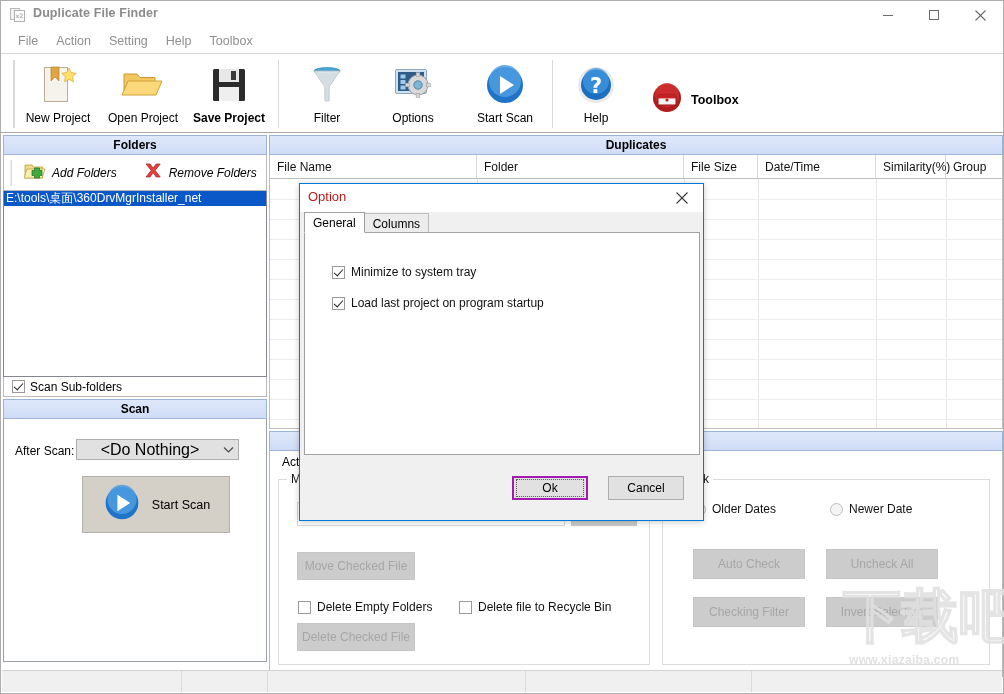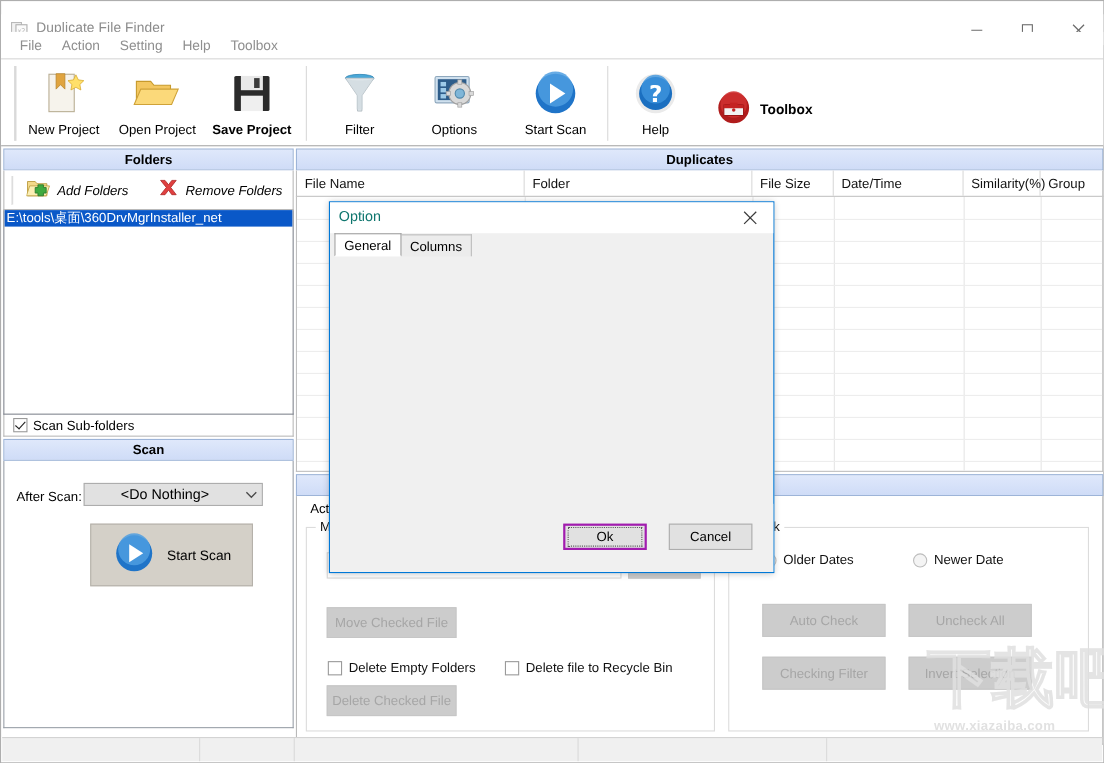--- a/index.html
+++ b/index.html
@@ -5,21 +5,21 @@
   html,body{margin:0;padding:0;}
   body{
     width:1004px;height:694px;overflow:hidden;
     font-family:"Liberation Sans","DejaVu Sans",sans-serif;
     font-size:12px;color:#000;background:#f0f0f0;
     -webkit-font-smoothing:antialiased;
   }
   .app{position:relative;width:1004px;height:694px;background:#fff;border:1px solid #aeaeae;box-sizing:border-box;}
 
   
-  .titlebar{position:absolute;left:0;top:12px;width:1002px;height:28px;background:#fff;}
+  .titlebar{position:absolute;left:0;top:0;width:1002px;height:28px;background:#fff;font-weight:bold;}
   .title-icon{position:absolute;left:9px;top:6px;width:16px;height:16px;}
   .title-text{position:absolute;left:32px;top:5px;font-size:12.5px;color:#8b8b8b;letter-spacing:.1px;}
   .wbtns{position:absolute;right:0;top:0;height:28px;display:flex;}
   .wbtn{width:46px;height:28px;display:flex;align-items:center;justify-content:center;}
   .wbtn svg{display:block;}
   
   .menubar{position:absolute;left:0;top:28px;width:1002px;height:24px;background:#fff;display:flex;align-items:center;padding-left:8px;box-sizing:border-box;}
   .menuitem{padding:2px 9px;color:#8f8f8f;font-size:12.5px;}
   
   .toolbar{position:absolute;left:0;top:52px;width:1002px;height:80px;background:#fff;border-top:1px solid #d6d6d6;border-bottom:1px solid #a9a9a9;box-sizing:border-box;}
@@ -38,21 +38,21 @@
   .mini-toolbar{position:relative;height:36px;background:#fff;border:1px solid #b9b9b9;border-top:none;box-sizing:border-box;display:flex;align-items:center;}
   .mini-sep{width:1px;height:26px;background:#dcdcdc;margin-left:6px;border-left:1px solid #ececec;}
   .mini-btn{display:flex;align-items:center;gap:6px;padding:2px 8px;margin-left:4px;font-style:italic;}
   .mini-btn .lbl{font-size:12px;}
   .folderlist{position:relative;height:186px;background:#fff;border:1px solid #828790;border-top:none;box-sizing:border-box;padding:0;overflow:hidden;}
   .folder-row{height:15px;line-height:15px;background:#0a58c8;color:#fff;font-size:12px;padding:0 2px;white-space:nowrap;}
   .subcheckrow{height:20px;background:#fff;border:1px solid #b9b9b9;border-top:none;box-sizing:border-box;display:flex;align-items:center;padding-left:8px;gap:5px;}
   .scanbody{position:relative;height:243px;background:#fff;border:1px solid #9aa0a8;border-top:none;box-sizing:border-box;text-align:center;}
   .afterscan-lbl{position:absolute;left:11px;top:25px;font-size:12px;}
   .combo{position:absolute;left:72px;top:20px;width:163px;height:21px;background:#e1e1e1;border:1px solid #adadad;box-sizing:border-box;display:flex;align-items:center;}
-  .combo .val{flex:1;padding-left:5px;font-size:13px;}
+  .combo .val{flex:1;padding-left:5px;font-size:16px;}
   .combo .arrow{width:20px;display:flex;align-items:center;justify-content:center;}
   .startscan{position:absolute;left:78px;top:57px;width:148px;height:57px;background:#d4d0c8;border:1px solid #b5b1aa;box-sizing:border-box;display:flex;align-items:center;justify-content:center;gap:10px;}
   .startscan .lbl{font-size:12.5px;}
 
   
   .rightpanel{position:absolute;left:268px;top:134px;width:734px;height:536px;}
   .listhdr{display:flex;height:24px;background:#fff;border:1px solid #bfbfbf;border-top:none;box-sizing:border-box;}
   .listhdr .hc{border-right:1px solid #d9d9d9;box-sizing:border-box;display:flex;align-items:center;padding-left:7px;font-size:12px;color:#111;}
   .listbody{position:relative;height:250px;background:#fff;border:1px solid #bfbfbf;border-top:none;box-sizing:border-box;overflow:hidden;}
   .vgrid{position:absolute;top:0;bottom:0;width:1px;background:#e6e6e6;}
@@ -75,21 +75,21 @@
   .rd.on:after{content:"";position:absolute;left:3px;top:3px;width:5px;height:5px;border-radius:50%;background:#9d9d9d;}
 
   
   .statusbar{position:absolute;left:1px;bottom:1px;width:1000px;height:22px;background:#f0f0f0;border-top:1px solid #d3d3d3;box-sizing:border-box;display:flex;}
   .sseg{border-right:1px solid #dadada;box-sizing:border-box;height:100%;}
 
   
   .dlg{position:absolute;left:298px;top:182px;width:405px;height:338px;background:#f0f0f0;border:1px solid #0078d7;box-sizing:border-box;
        box-shadow:0 1px 6px rgba(0,0,0,.22);}
   .dlg-title{position:absolute;left:0;top:0;width:403px;height:28px;background:#fff;}
-  .dlg-title .t{position:absolute;left:8px;top:5px;font-size:13px;color:#0f766e;}
+  .dlg-title .t{position:absolute;left:8px;top:5px;font-size:13px;color:#b91c1c;}
   .dlg-close{position:absolute;right:0;top:0;width:42px;height:28px;display:flex;align-items:center;justify-content:center;}
   .dlg-tabs{position:absolute;left:4px;top:28px;height:21px;display:flex;align-items:flex-end;}
   .dtab{height:20px;padding:0 8px;font-size:12px;display:flex;align-items:center;box-sizing:border-box;}
   .dtab.sel{background:#fff;border:1px solid #a0a0a0;border-bottom:1px solid #fff;position:relative;z-index:3;height:21px;}
   .dtab.unsel{background:#ececec;border:1px solid #bdbdbd;border-bottom:none;margin-left:-1px;margin-bottom:0;}
   .dlg-page{position:absolute;left:4px;top:48px;width:396px;height:223px;background:#fff;border:1px solid #a0a0a0;box-sizing:border-box;}
   .dlg-footer{position:absolute;left:0;bottom:0;width:403px;height:62px;background:#f0f0f0;}
   .dbtn{position:absolute;width:76px;height:24px;background:#e1e1e1;border:1px solid #adadad;box-sizing:border-box;
         display:flex;align-items:center;justify-content:center;font-size:12px;color:#000;}
   .dbtn.focus{border:2px solid #a21caf;}
@@ -434,20 +434,30 @@
             <line x1="12.5" y1="1.5" x2="1.5" y2="12.5" stroke="#3a3a3a" stroke-width="1.1"></line>
           </svg>
       </div>
     </div>
 
     <div class="dlg-tabs">
       <div class="dtab sel">General</div>
       <div class="dtab unsel">Columns</div>
     </div>
 
+    <div class="dlg-page">
+      <div class="ckrow" style="position:absolute;left:27px;top:32px;">
+        <span class="ck on"></span>
+        <span>Minimize to system tray</span>
+      </div>
+      <div class="ckrow" style="position:absolute;left:27px;top:63px;">
+        <span class="ck on"></span>
+        <span>Load last project on program startup</span>
+      </div>
+    </div>
 
     <div class="dlg-footer">
       <div class="dbtn focus" style="left:212px;top:18px;">
         <span class="inner">Ok</span>
       </div>
       <div class="dbtn" style="left:308px;top:18px;">
         <span>Cancel</span>
       </div>
     </div>
   </div>

